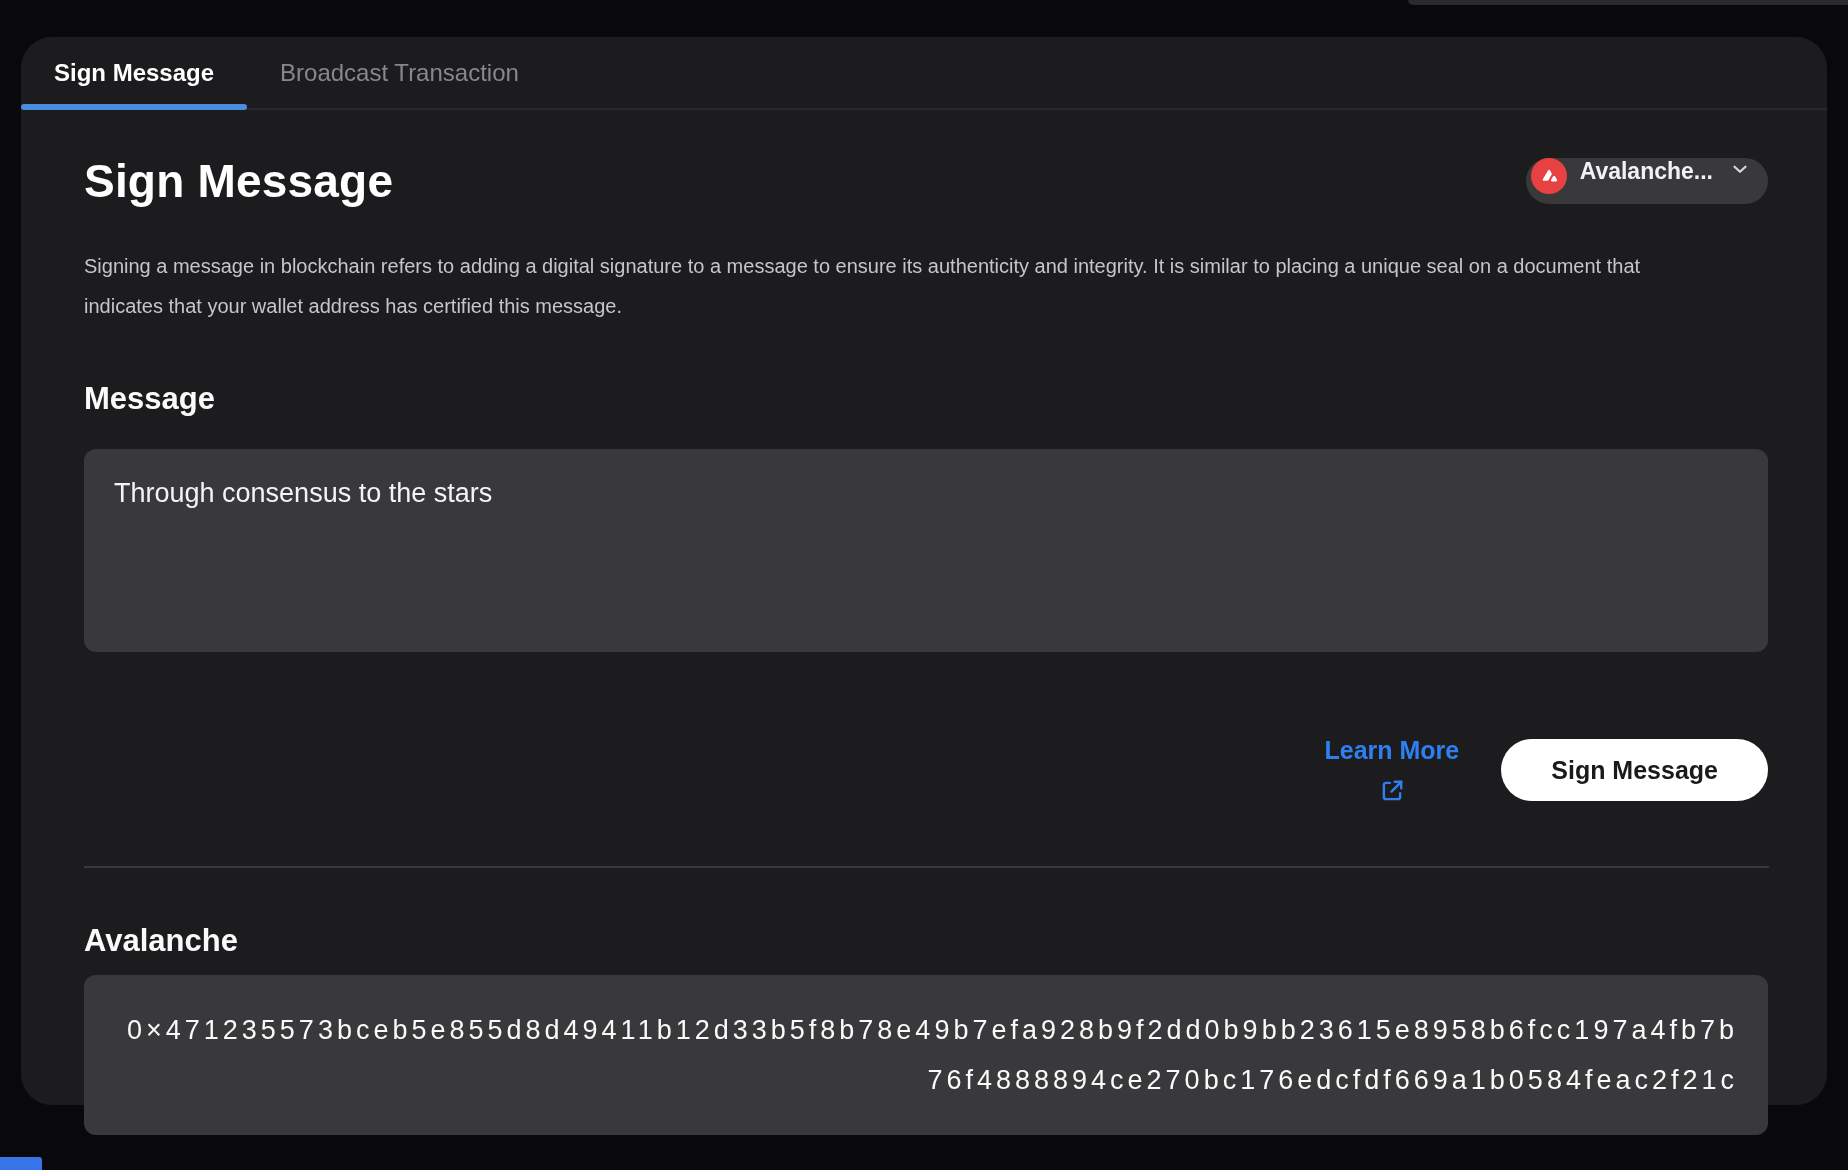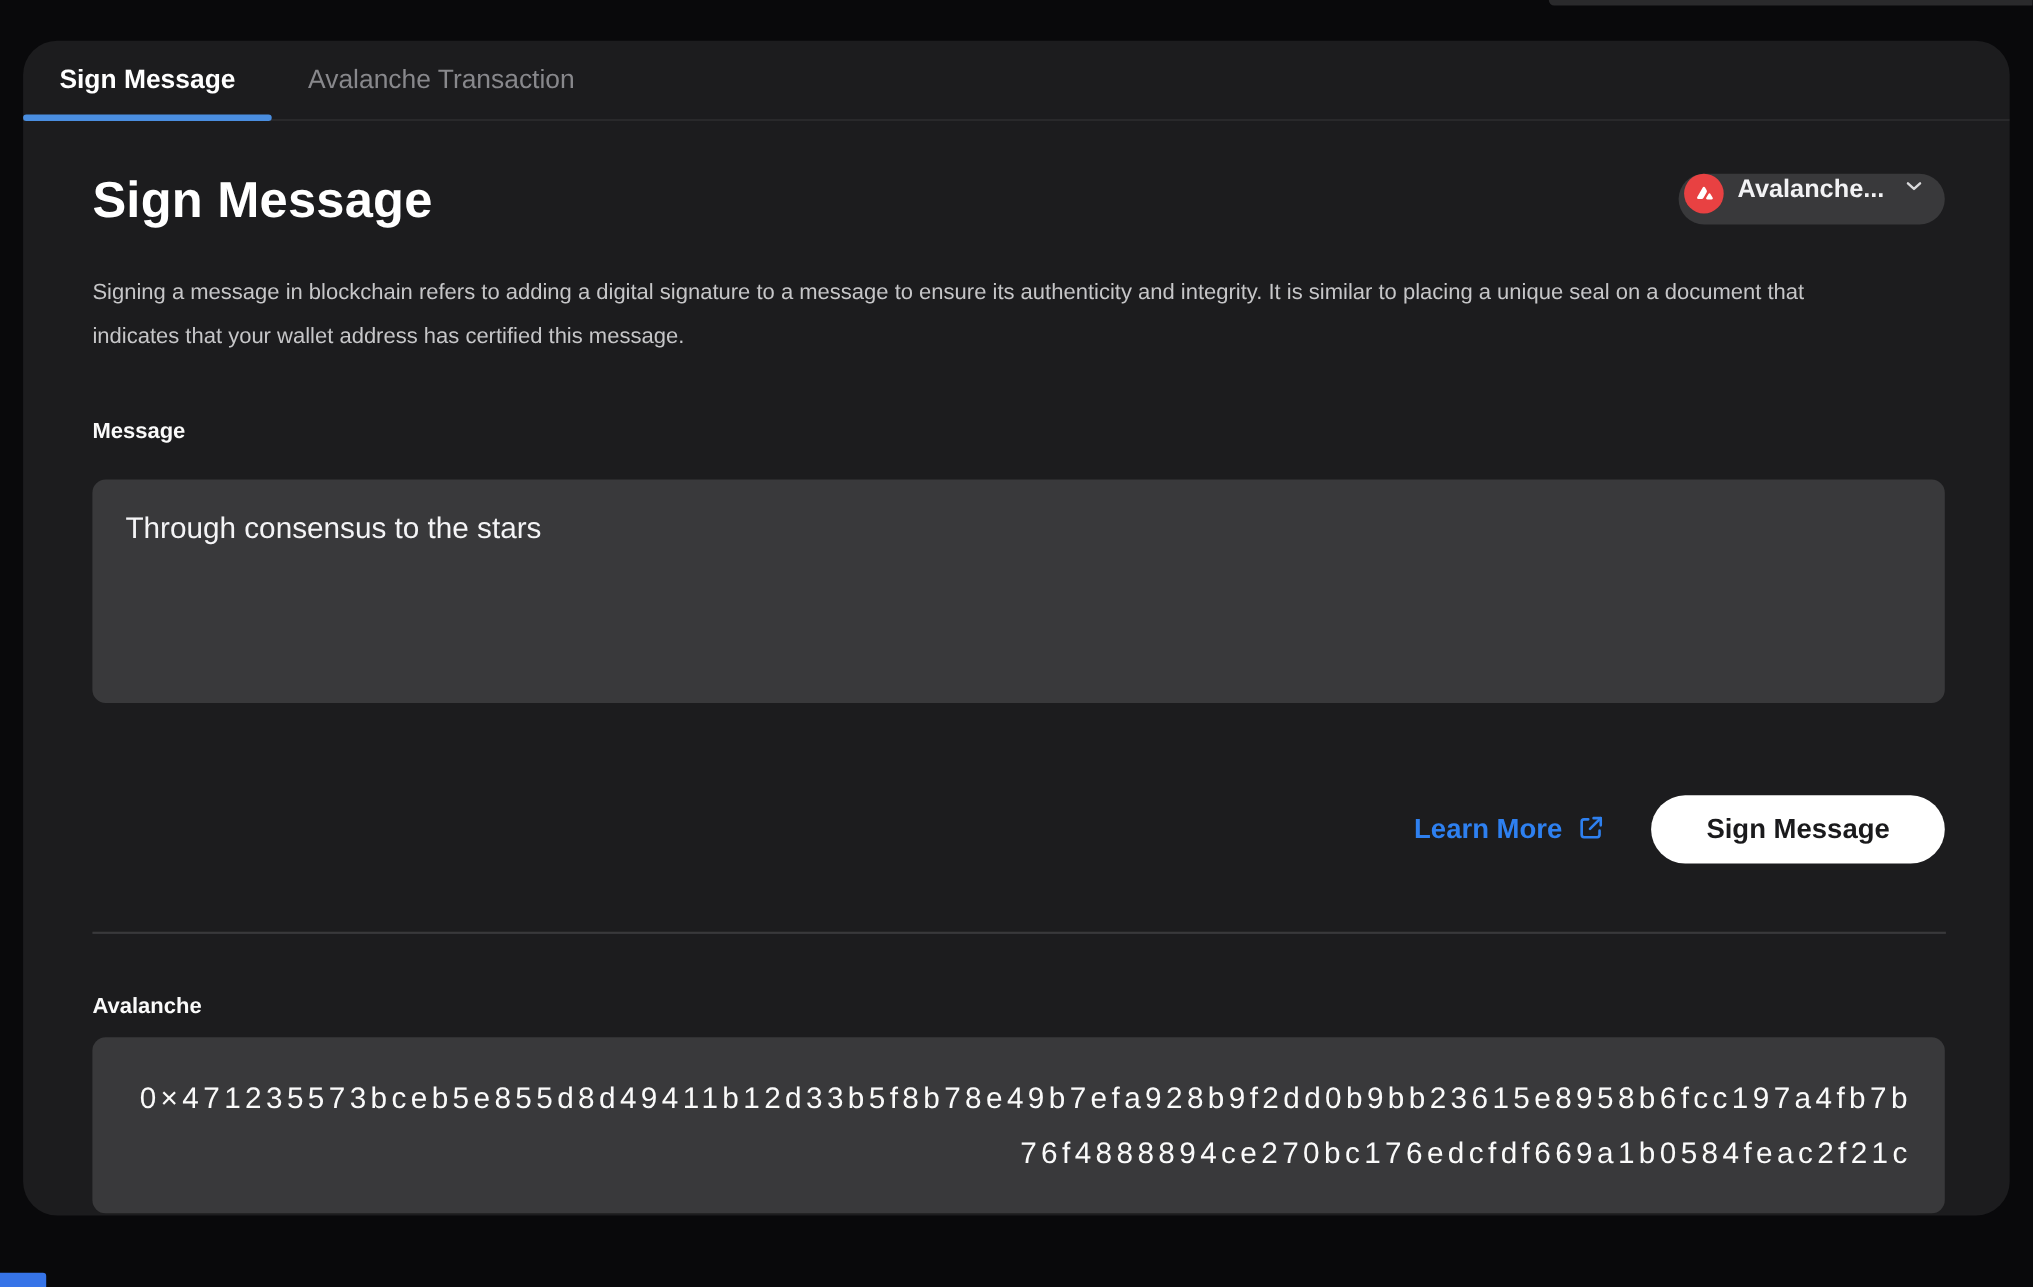--- a/index.html
+++ b/index.html
@@ -99,21 +99,21 @@
     margin-top: 38px;
     max-width: 1612px;
     font-size: 20px;
     line-height: 40px;
     color: #c6c6c8;
   }
 
   .field-label {
     display: block;
     margin-top: 55px;
-    font-size: 20px;
+    font-size: 31px;
     font-weight: 700;
     color: #fafafa;
   }
 
   .message-input {
     display: block;
     margin-top: 32px;
     width: 1684px;
     height: 203px;
     background: #39393b;
@@ -127,27 +127,28 @@
     resize: none;
     outline: none;
   }
 
   .actions-row {
     margin-top: 84px;
     display: flex; align-items: center; justify-content: flex-end;
     gap: 42px;
   }
   .learn-more {
-    display: flex; 
+    display: flex; align-items: center;
     gap: 13px;
     color: #2e80f0;
     font-size: 25px;
     font-weight: 700;
     text-decoration: none;
     cursor: pointer;
+    flex-direction: column;
   }
   .sign-btn {
     height: 62px;
     padding: 0 50px;
     background: #ffffff;
     color: #1a1a1c;
     border: none;
     border-radius: 31px;
     font-family: "Liberation Sans", sans-serif;
     font-size: 25px;
@@ -184,21 +185,21 @@
 
   <div class="top-sliver"></div>
 
   <div class="card">
 
     <div class="tabbar">
       <div class="tab active">
         <span>Sign Message</span>
       </div>
       <div class="tab">
-        <span>Avalanche Transaction</span>
+        <span>Broadcast Transaction</span>
       </div>
     </div>
 
     <div class="content">
 
       <div class="header-row">
         <h1 class="page-title">Sign Message</h1>
 
         <button class="network-pill">
           <span class="ava-circle">

